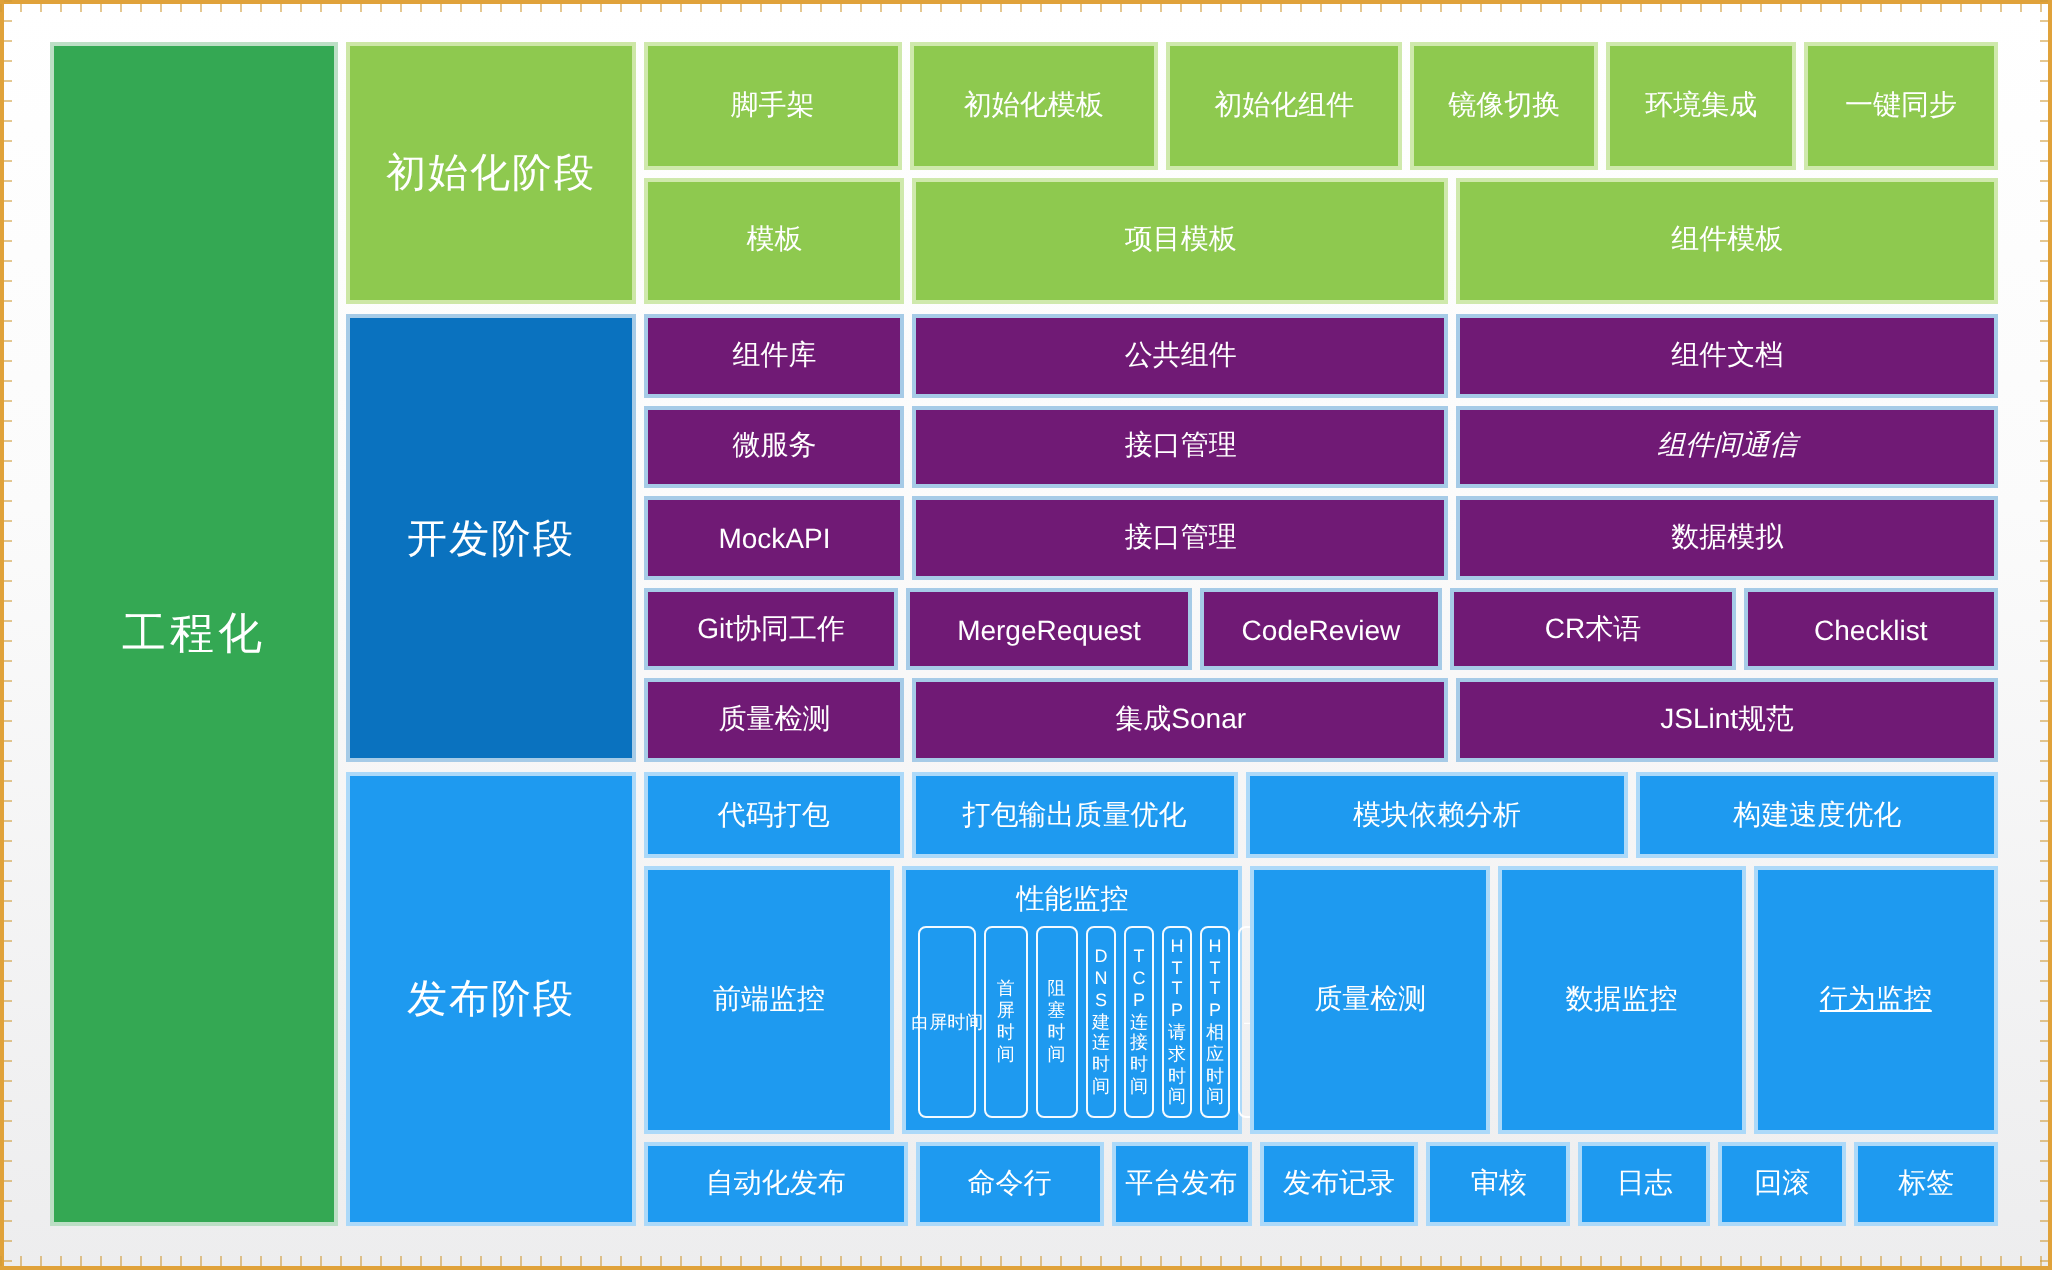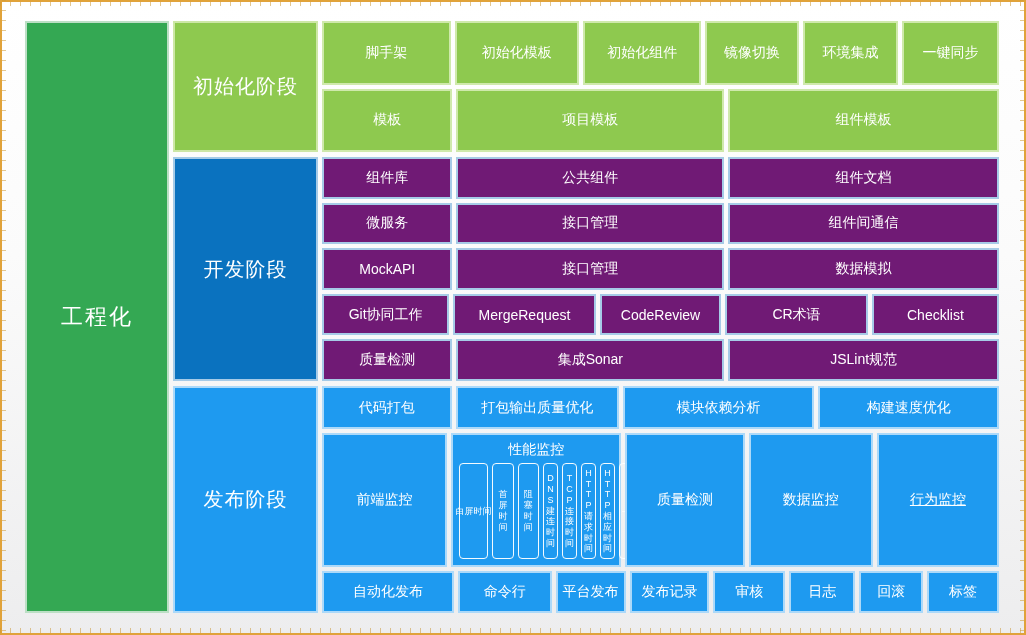--- a/index.html
+++ b/index.html
@@ -100,21 +100,21 @@
         <div class="phase-label">开发阶段</div>
         <div class="rows">
           <div class="row">
             <div class="box" style="flex: 128 1 0px;">组件库</div>
             <div class="box" style="flex: 267 1 0px;">公共组件</div>
             <div class="box" style="flex: 270 1 0px;">组件文档</div>
           </div>
           <div class="row">
             <div class="box" style="flex: 128 1 0px;">微服务</div>
             <div class="box" style="flex: 267 1 0px;">接口管理</div>
-            <div class="box" style="flex: 270 1 0px;">组件间通信</div>
+            <div class="box" style="flex: 270 1 0px; font-style: italic;">组件间通信</div>
           </div>
           <div class="row">
             <div class="box" style="flex: 128 1 0px;">MockAPI</div>
             <div class="box" style="flex: 267 1 0px;">接口管理</div>
             <div class="box" style="flex: 270 1 0px;">数据模拟</div>
           </div>
           <div class="row">
             <div class="box" style="flex: 128 1 0px;">Git协同工作</div>
             <div class="box" style="flex: 144 1 0px;">MergeRequest</div>
             <div class="box" style="flex: 122 1 0px;">CodeReview</div>

